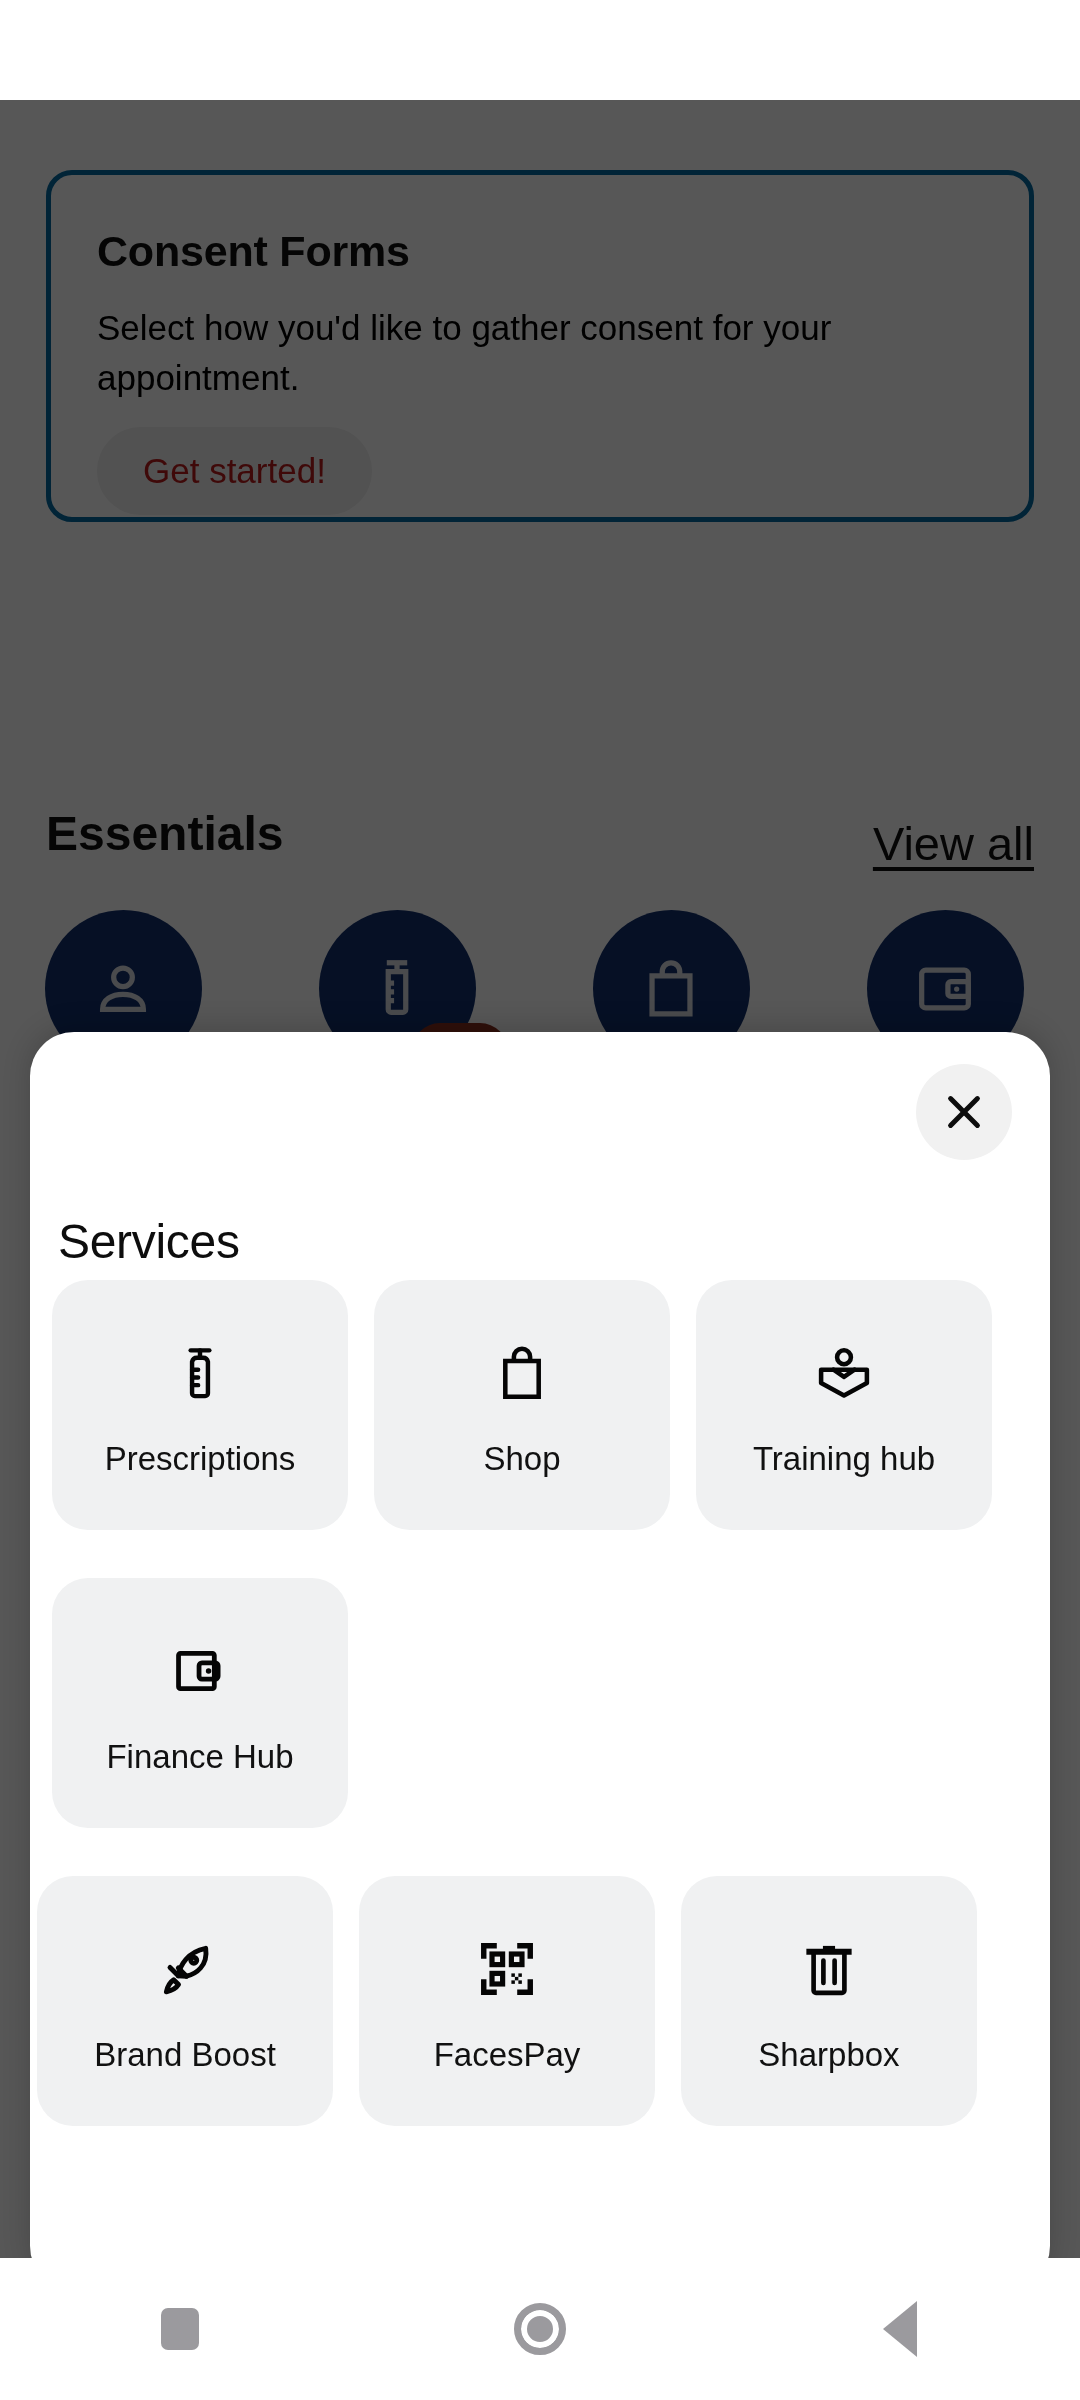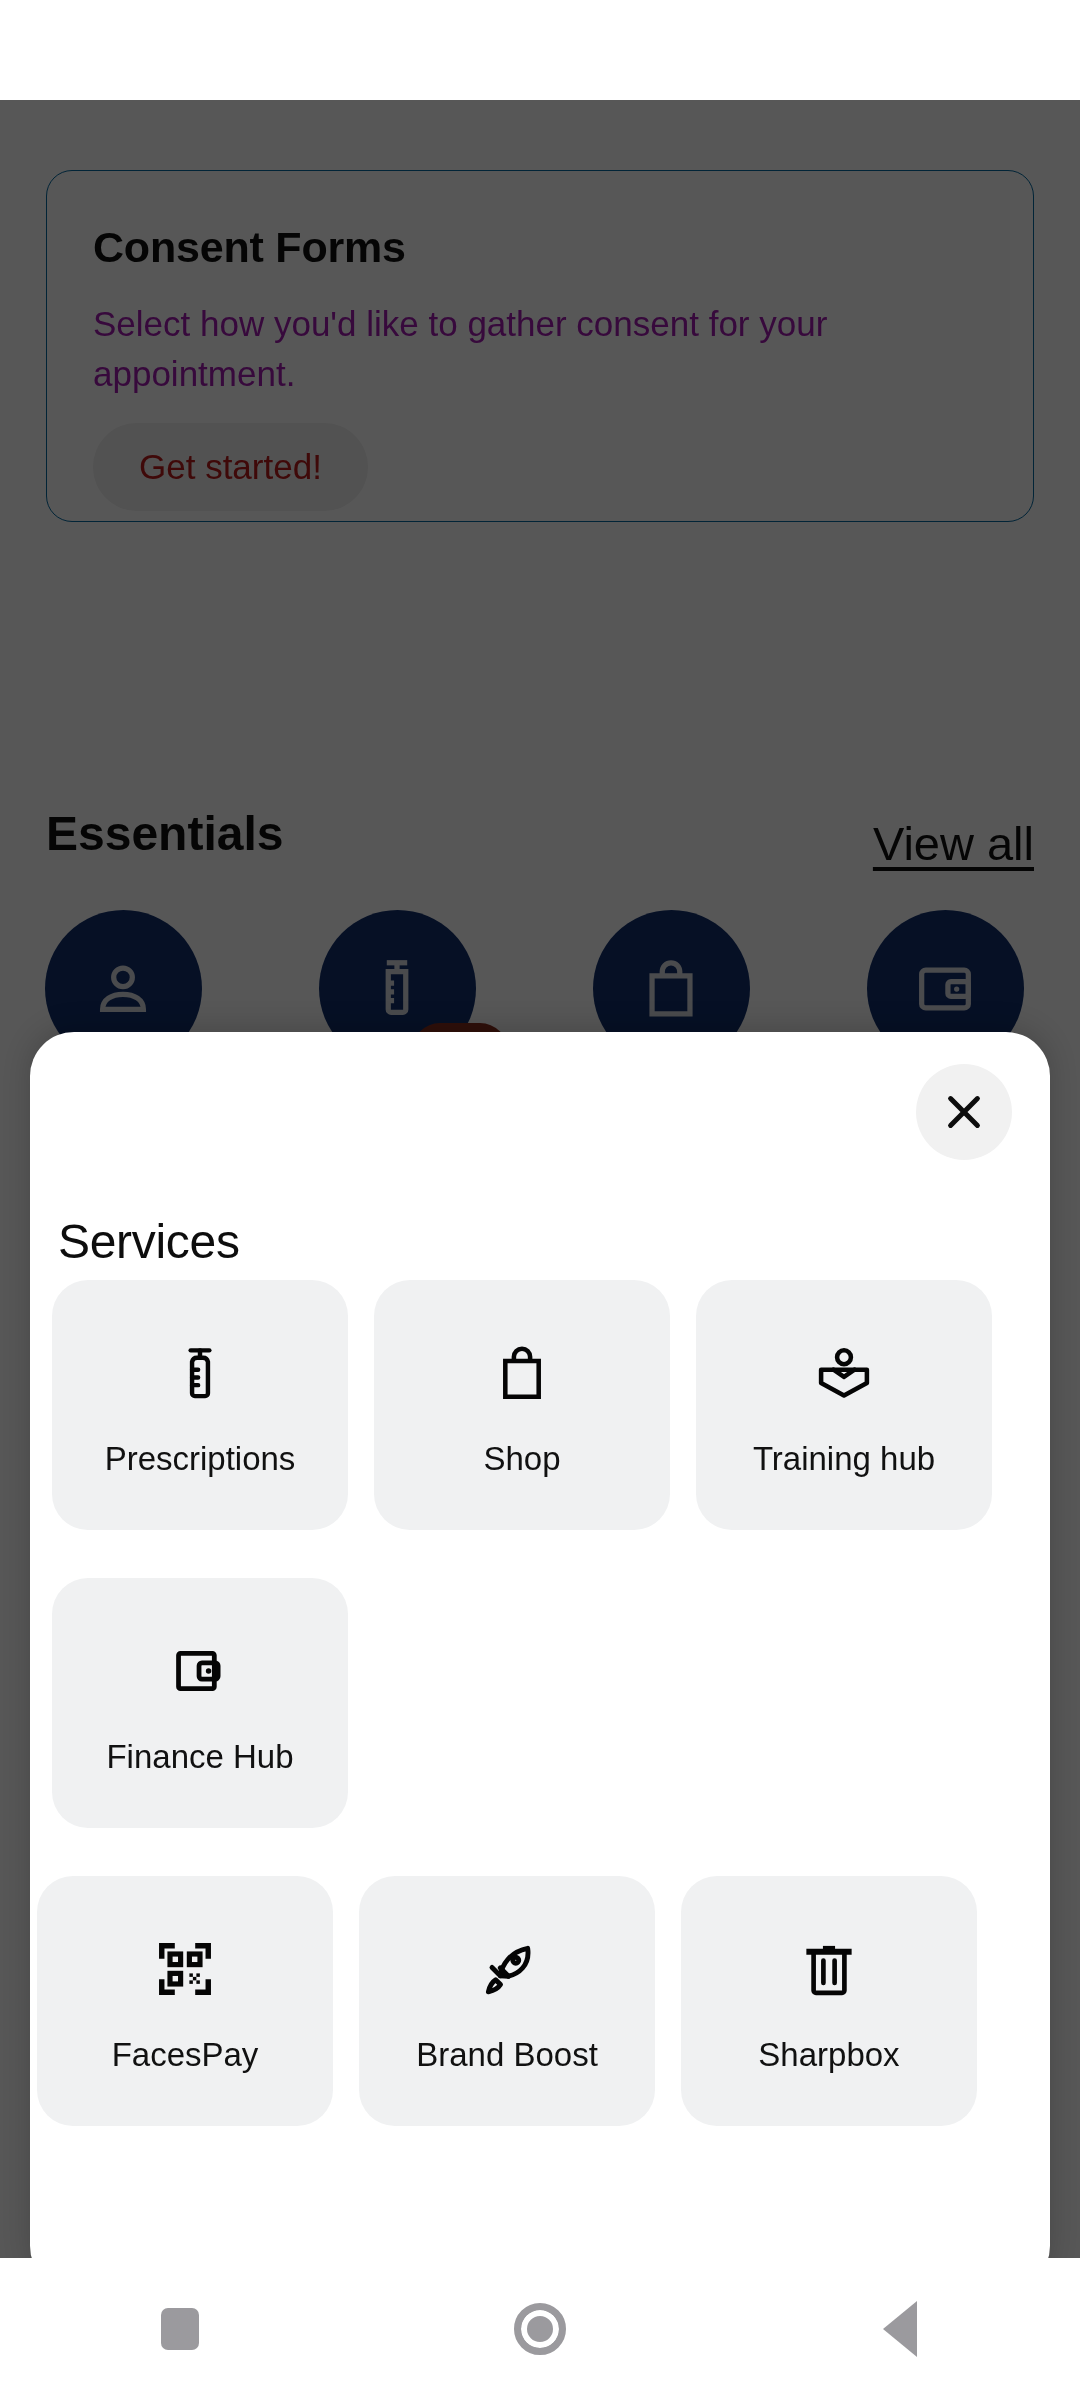--- a/index.html
+++ b/index.html
@@ -46,39 +46,39 @@
     height: 2158px;
     background: #ffffff;
   }
 
   .consent-card {
     position: absolute;
     left: 46px;
     top: 70px;
     width: 988px;
     height: 352px;
-    border: 1px solid #0369a1;
+    border: 5px solid #0369a1;
     border-radius: 26px;
     background: #ffffff;
   }
   .consent-title {
     position: absolute;
     left: 46px; top: 52px;
     font-size: 43px;
     font-weight: bold;
     color: #111111;
     letter-spacing: -0.2px;
   }
   .consent-desc {
     position: absolute;
     left: 46px; top: 128px;
     width: 880px;
     font-size: 35px;
     line-height: 50px;
-    color: #a21caf;
+    color: #000000;
   }
   .consent-btn {
     position: absolute;
     left: 46px; top: 252px;
     height: 88px;
     padding: 0 46px;
     border: none;
     border-radius: 44px;
     background: #efefef;
     font-family: "Liberation Sans", sans-serif;
@@ -411,20 +411,33 @@
             </svg>
           </span>
           <span class="tile-label">Finance Hub</span>
         </div>
 
 
 
       </div>
 
       <div class="grid-row shift">
+
+        <div class="tile">
+          <span class="tile-icon">
+            <svg width="62" height="62" viewBox="0 0 24 24" fill="none" stroke="#050505" stroke-width="1.9">
+              <path d="M9.4 14.6C10 10.6 13 5.4 20 4c1 6.8-3.8 9.9-7.4 10.8z" stroke-linejoin="round"></path>
+              <path d="M9.4 14.6L6.2 11.4" stroke-linecap="round"></path>
+              <path d="M12.6 14.8l-3.2-3.2" stroke-linecap="round"></path>
+              <circle cx="15.4" cy="8.6" r="1.15"></circle>
+              <path d="M7.6 16.2c-1.6 1-2.4 2.8-2.8 4.6 1.9-.4 3.7-1.2 4.7-2.8z" stroke-linejoin="round"></path>
+            </svg>
+          </span>
+          <span class="tile-label">Brand Boost</span>
+        </div>
 
         <div class="tile">
           <span class="tile-icon">
             <svg width="62" height="62" viewBox="0 0 24 24">
               <g fill="none" stroke="#050505" stroke-width="2.1" stroke-linecap="square">
                 <path d="M3 7V3h4"></path>
                   <path d="M17 3h4v4"></path>
                 <path d="M21 17v4h-4"></path>
                   <path d="M7 21H3v-4"></path>
               </g>
@@ -440,33 +453,20 @@
                 <rect x="13.7" y="16.4" width="1.35" height="1.35"></rect>
                 <rect x="16.4" y="16.4" width="1.35" height="1.35"></rect>
               </g>
             </svg>
           </span>
           <span class="tile-label">FacesPay</span>
         </div>
 
         <div class="tile">
           <span class="tile-icon">
-            <svg width="62" height="62" viewBox="0 0 24 24" fill="none" stroke="#050505" stroke-width="1.9">
-              <path d="M9.4 14.6C10 10.6 13 5.4 20 4c1 6.8-3.8 9.9-7.4 10.8z" stroke-linejoin="round"></path>
-              <path d="M9.4 14.6L6.2 11.4" stroke-linecap="round"></path>
-              <path d="M12.6 14.8l-3.2-3.2" stroke-linecap="round"></path>
-              <circle cx="15.4" cy="8.6" r="1.15"></circle>
-              <path d="M7.6 16.2c-1.6 1-2.4 2.8-2.8 4.6 1.9-.4 3.7-1.2 4.7-2.8z" stroke-linejoin="round"></path>
-            </svg>
-          </span>
-          <span class="tile-label">Brand Boost</span>
-        </div>
-
-        <div class="tile">
-          <span class="tile-icon">
             <svg width="56" height="62" viewBox="0 0 24 26" fill="none" stroke="#050505" stroke-width="2">
               <path d="M3.6 5.6h16.8" stroke-width="2.6" stroke-linecap="square"></path>
               <path d="M9.4 3.1h5.2v2.5H9.4z" fill="#050505" stroke="none"></path>
               <path d="M5.4 5.6h13.2v16.6a1 1 0 0 1-1 1H6.4a1 1 0 0 1-1-1z"></path>
               <path d="M9.6 9.4v9.6M14.4 9.4v9.6" stroke-linecap="round"></path>
             </svg>
           </span>
           <span class="tile-label">Sharpbox</span>
         </div>
 

